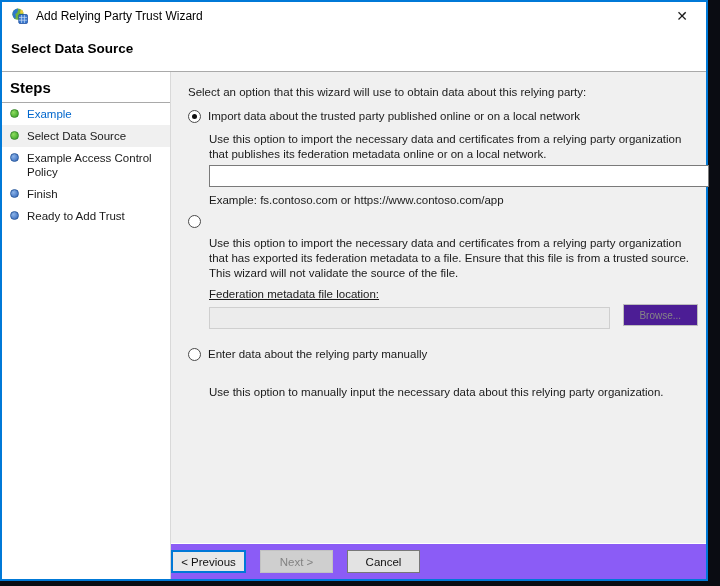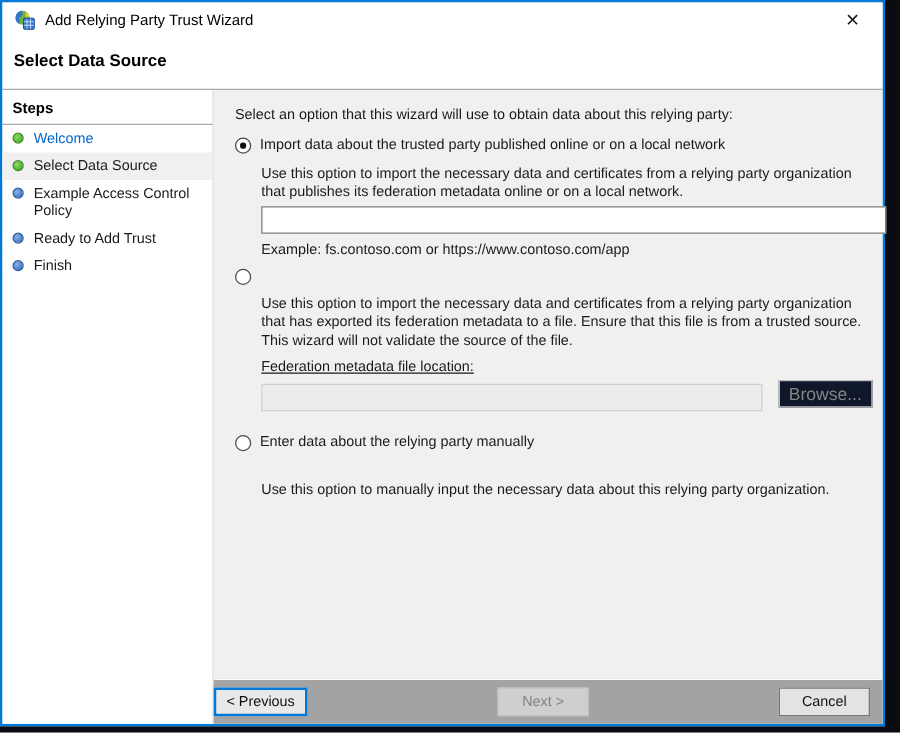--- a/index.html
+++ b/index.html
@@ -27,21 +27,21 @@
     display: flex; align-items: center; justify-content: center;
     font-size: 14px; color: #1a1a1a; cursor: default; background: transparent; border: 0;
     font-family: "Liberation Sans", sans-serif;
   }
   
   .pagehead { flex: 0 0 auto; height: 42px; padding: 11px 0 0 9px; background: #fff; border-bottom: 1px solid #a9a9a9; }
   .pagehead h1 { margin: 0; font-size: 13.5px; font-weight: bold; color: #000; }
   
   .main { flex: 1; display: flex; min-height: 0; }
   .sidebar { flex: 0 0 auto; width: 169px; background: #fff; border-right: 1px solid #d9d9d9; font-size: 11.5px; }
-  .steps-title { font-weight: bold; font-size: 12px; padding: 7px 8px 6px 8px; border-bottom: 1px solid #a9a9a9; color: #000; }
+  .steps-title { font-weight: bold; font-size: 15px; padding: 7px 8px 6px 8px; border-bottom: 1px solid #a9a9a9; color: #000; }
   .step { display: flex; gap: 8px; align-items: flex-start; padding: 4px 6px 4px 8px; line-height: 14px; }
   .step.current { background: #f0f0f0; }
   .step.link .step-label { color: #0066cc; }
   .bullet { width: 9px; height: 9px; border-radius: 50%; margin-top: 2px; flex: 0 0 auto; }
   .bullet.done { background: radial-gradient(circle at 35% 35%, #8fdc60, #2f9e1f); border: 1px solid #3c8b2e; }
   .bullet.todo { background: radial-gradient(circle at 35% 35%, #8cb4e8, #2d62b8); border: 1px solid #2d5c9e; }
   
   .content { flex: 1; background: #f0f0f0; display: flex; flex-direction: column; min-width: 0; }
   .content-body { flex: 1; padding: 13px 8px 0 17px; font-size: 11.5px; line-height: 15px; color: #1a1a1a; }
   .radio-row { display: flex; align-items: center; gap: 7px; }
@@ -56,30 +56,30 @@
     border: 1px solid #7a7a7a; background: #fff; padding: 0 4px;
     font: inherit; color: #1a1a1a;
   }
   .example { margin-top: 6px; }
   .r2 { margin-top: 7px; }
   .lbl2 { margin-top: 6px; text-decoration: underline; }
   .file-row { display: flex; margin-top: 2px; align-items: flex-start; }
   .textbox.disabled { width: 410px; background: #ececec; border-color: #cfcfcf; }
   .browse-btn {
     width: 77px; height: 22px; margin-left: 13px;
-    background: #0f172a; border: 1px solid #bdbdbd; color: #868686;
-    font-family: "Liberation Sans", sans-serif; font-size: 14px;
+    background: #4c1d95; border: 1px solid #bdbdbd; color: #868686;
+    font-family: "Liberation Sans", sans-serif; font-size: 10px;
   }
   .r3 { margin-top: 18px; }
   .d3 { margin-top: 23px; }
   
   .footer {
     flex: 0 0 auto; height: 36px; border-top: 1px solid #ffffff;
-    display: flex; align-items: center; justify-content: space-between;
-    gap: 14px; padding-right: 10px; background: #a3a3a3;
+    display: flex; align-items: center; justify-content: flex-start;
+    gap: 14px; padding-right: 10px; background: #8b5cf6;
   }
   .fbtn {
     width: 73px; height: 23px; font-size: 11.5px;
     font-family: "Liberation Sans", sans-serif;
     background: #e3e3e3; border: 1px solid #777777; color: #111;
   }
   .fbtn.primary { width: 75px; border: 2px solid #0078d7; background: #e9e9e9; }
   .fbtn.disabled { background: #cfcfcf; border-color: #c2c2c2; color: #838383; }
 </style>
 </head>
@@ -107,37 +107,37 @@
     <h1>Select Data Source</h1>
   </div>
 
   <div class="main">
 
     <div class="sidebar">
       <div class="steps-title">Steps</div>
 
       <div class="step link">
         <span class="bullet done"></span>
-        <span class="step-label">Welcome</span>
+        <span class="step-label">Example</span>
       </div>
       <div class="step current">
         <span class="bullet done"></span>
         <span class="step-label">Select Data Source</span>
       </div>
       <div class="step">
         <span class="bullet todo"></span>
         <span class="step-label">Example Access Control Policy</span>
       </div>
       <div class="step">
         <span class="bullet todo"></span>
-        <span class="step-label">Ready to Add Trust</span>
+        <span class="step-label">Finish</span>
       </div>
       <div class="step">
         <span class="bullet todo"></span>
-        <span class="step-label">Finish</span>
+        <span class="step-label">Ready to Add Trust</span>
       </div>
     </div>
 
     <div class="content">
       <div class="content-body">
 
         <div>Select an option that this wizard will use to obtain data about this relying party:</div>
 
         <div class="radio-row r1">
           <span class="radio checked"></span>

